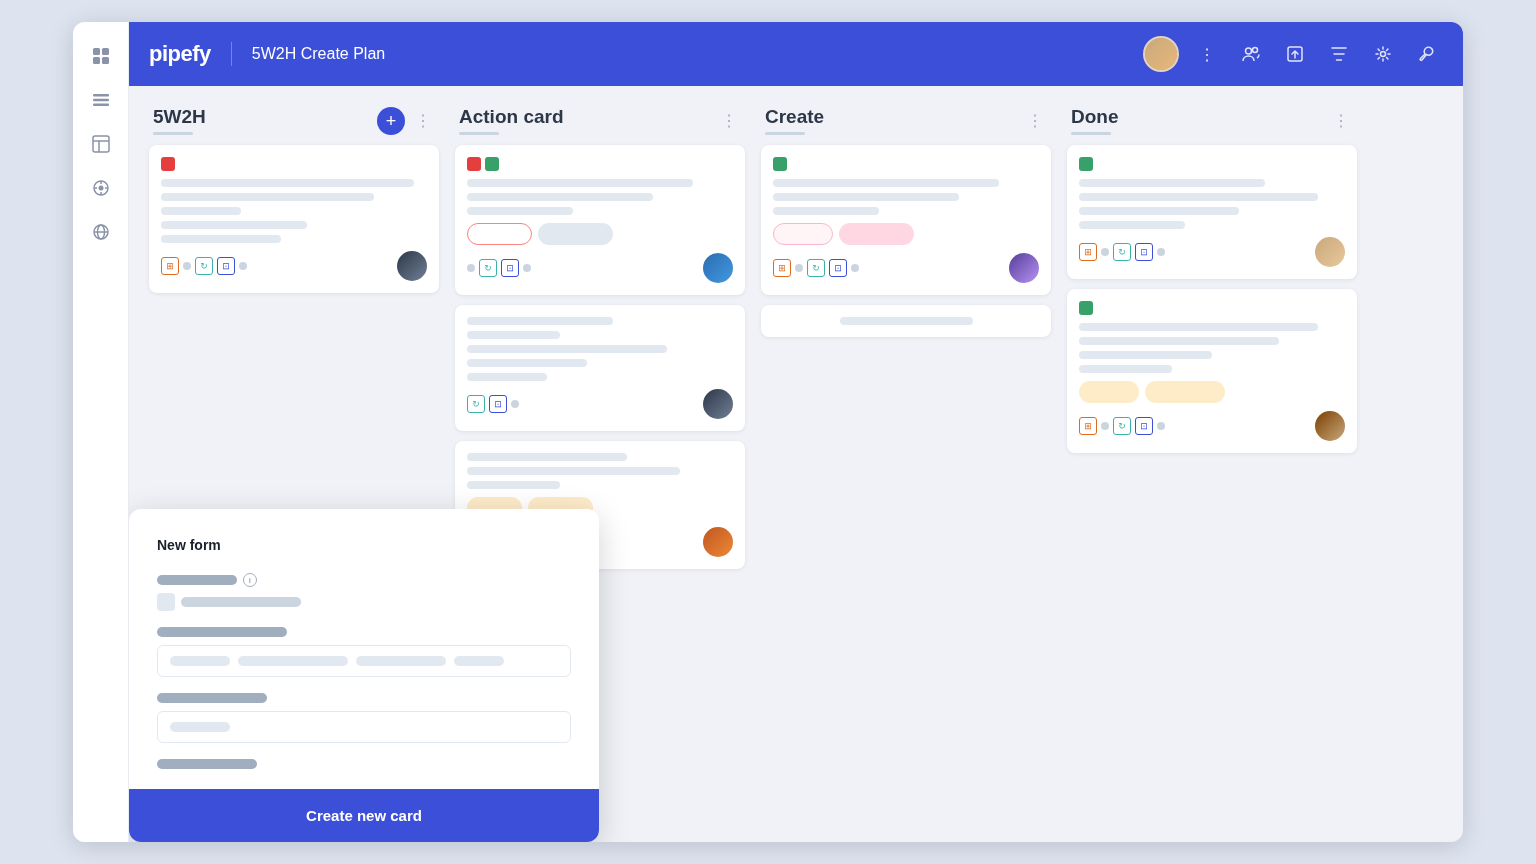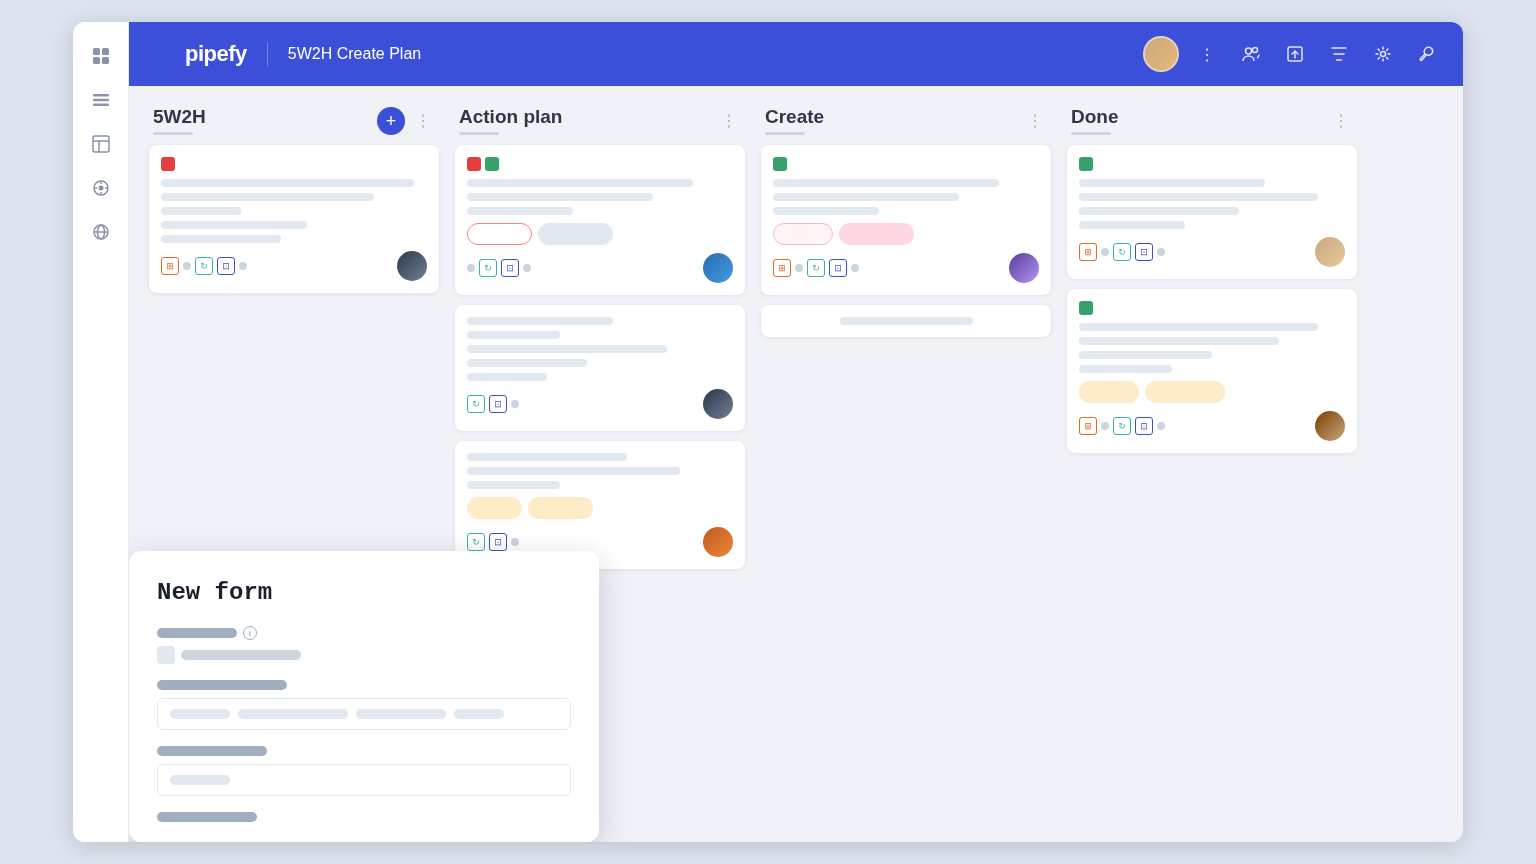--- a/index.html
+++ b/index.html
@@ -68,21 +68,20 @@
     .header-left {
       display: flex;
       align-items: center;
       gap: 20px;
     }
 
     .logo {
       display: flex;
       align-items: flex-end;
       gap: 8px;
-      margin-left: 36px;
     }
 
     .logo-text {
       color: #fff;
       font-size: 22px;
       font-weight: 700;
       letter-spacing: -0.5px;
     }
 
     .divider-vertical {
@@ -329,25 +328,24 @@
       box-shadow: 0 8px 32px rgba(0,0,0,0.18);
       overflow: hidden;
       z-index: 10;
     }
 
     .form-body {
       padding: 28px 28px 20px;
     }
 
     .form-title {
-      font-size: 24px;
+      font-size: 14px;
       font-weight: 700;
       color: #1a202c;
       margin-bottom: 20px;
-      font-family: Liberation Mono, monospace;
     }
 
     .form-field-group {
       margin-bottom: 16px;
     }
 
     .form-label-row {
       display: flex;
       align-items: center;
       gap: 6px;
@@ -566,21 +564,21 @@
               <div class="card-icon-dot"></div>
             </div>
             <div class="avatar-placeholder av-dark" style="width:30px;height:30px;border-radius:50%;"></div>
           </div>
         </div>
       </div>
 
       <div class="column">
         <div class="column-header">
           <div class="column-header-left">
-            <span class="column-title">Action plan</span>
+            <span class="column-title">Action card</span>
             <div class="column-title-bar"></div>
           </div>
           <div class="col-menu-btn">⋮</div>
         </div>
 
         <div class="card">
           <div class="card-tag-row">
             <div class="card-tag tag-red"></div>
             <div class="card-tag" style="background:#38a169;width:14px;height:14px;border-radius:3px;"></div>
           </div>
@@ -756,17 +754,18 @@
           <div class="form-field-group">
             <div class="form-section-label" style="width:110px;"></div>
             <div class="form-input-placeholders">
               <div class="input-ph-block" style="width:60px;"></div>
             </div>
           </div>
 
           <div class="form-bottom-label"></div>
         </div>
 
+        <button class="form-submit-btn">Create new card</button>
       </div>
 
     </div>
   </div>
 </div>
 
 </body></html>

